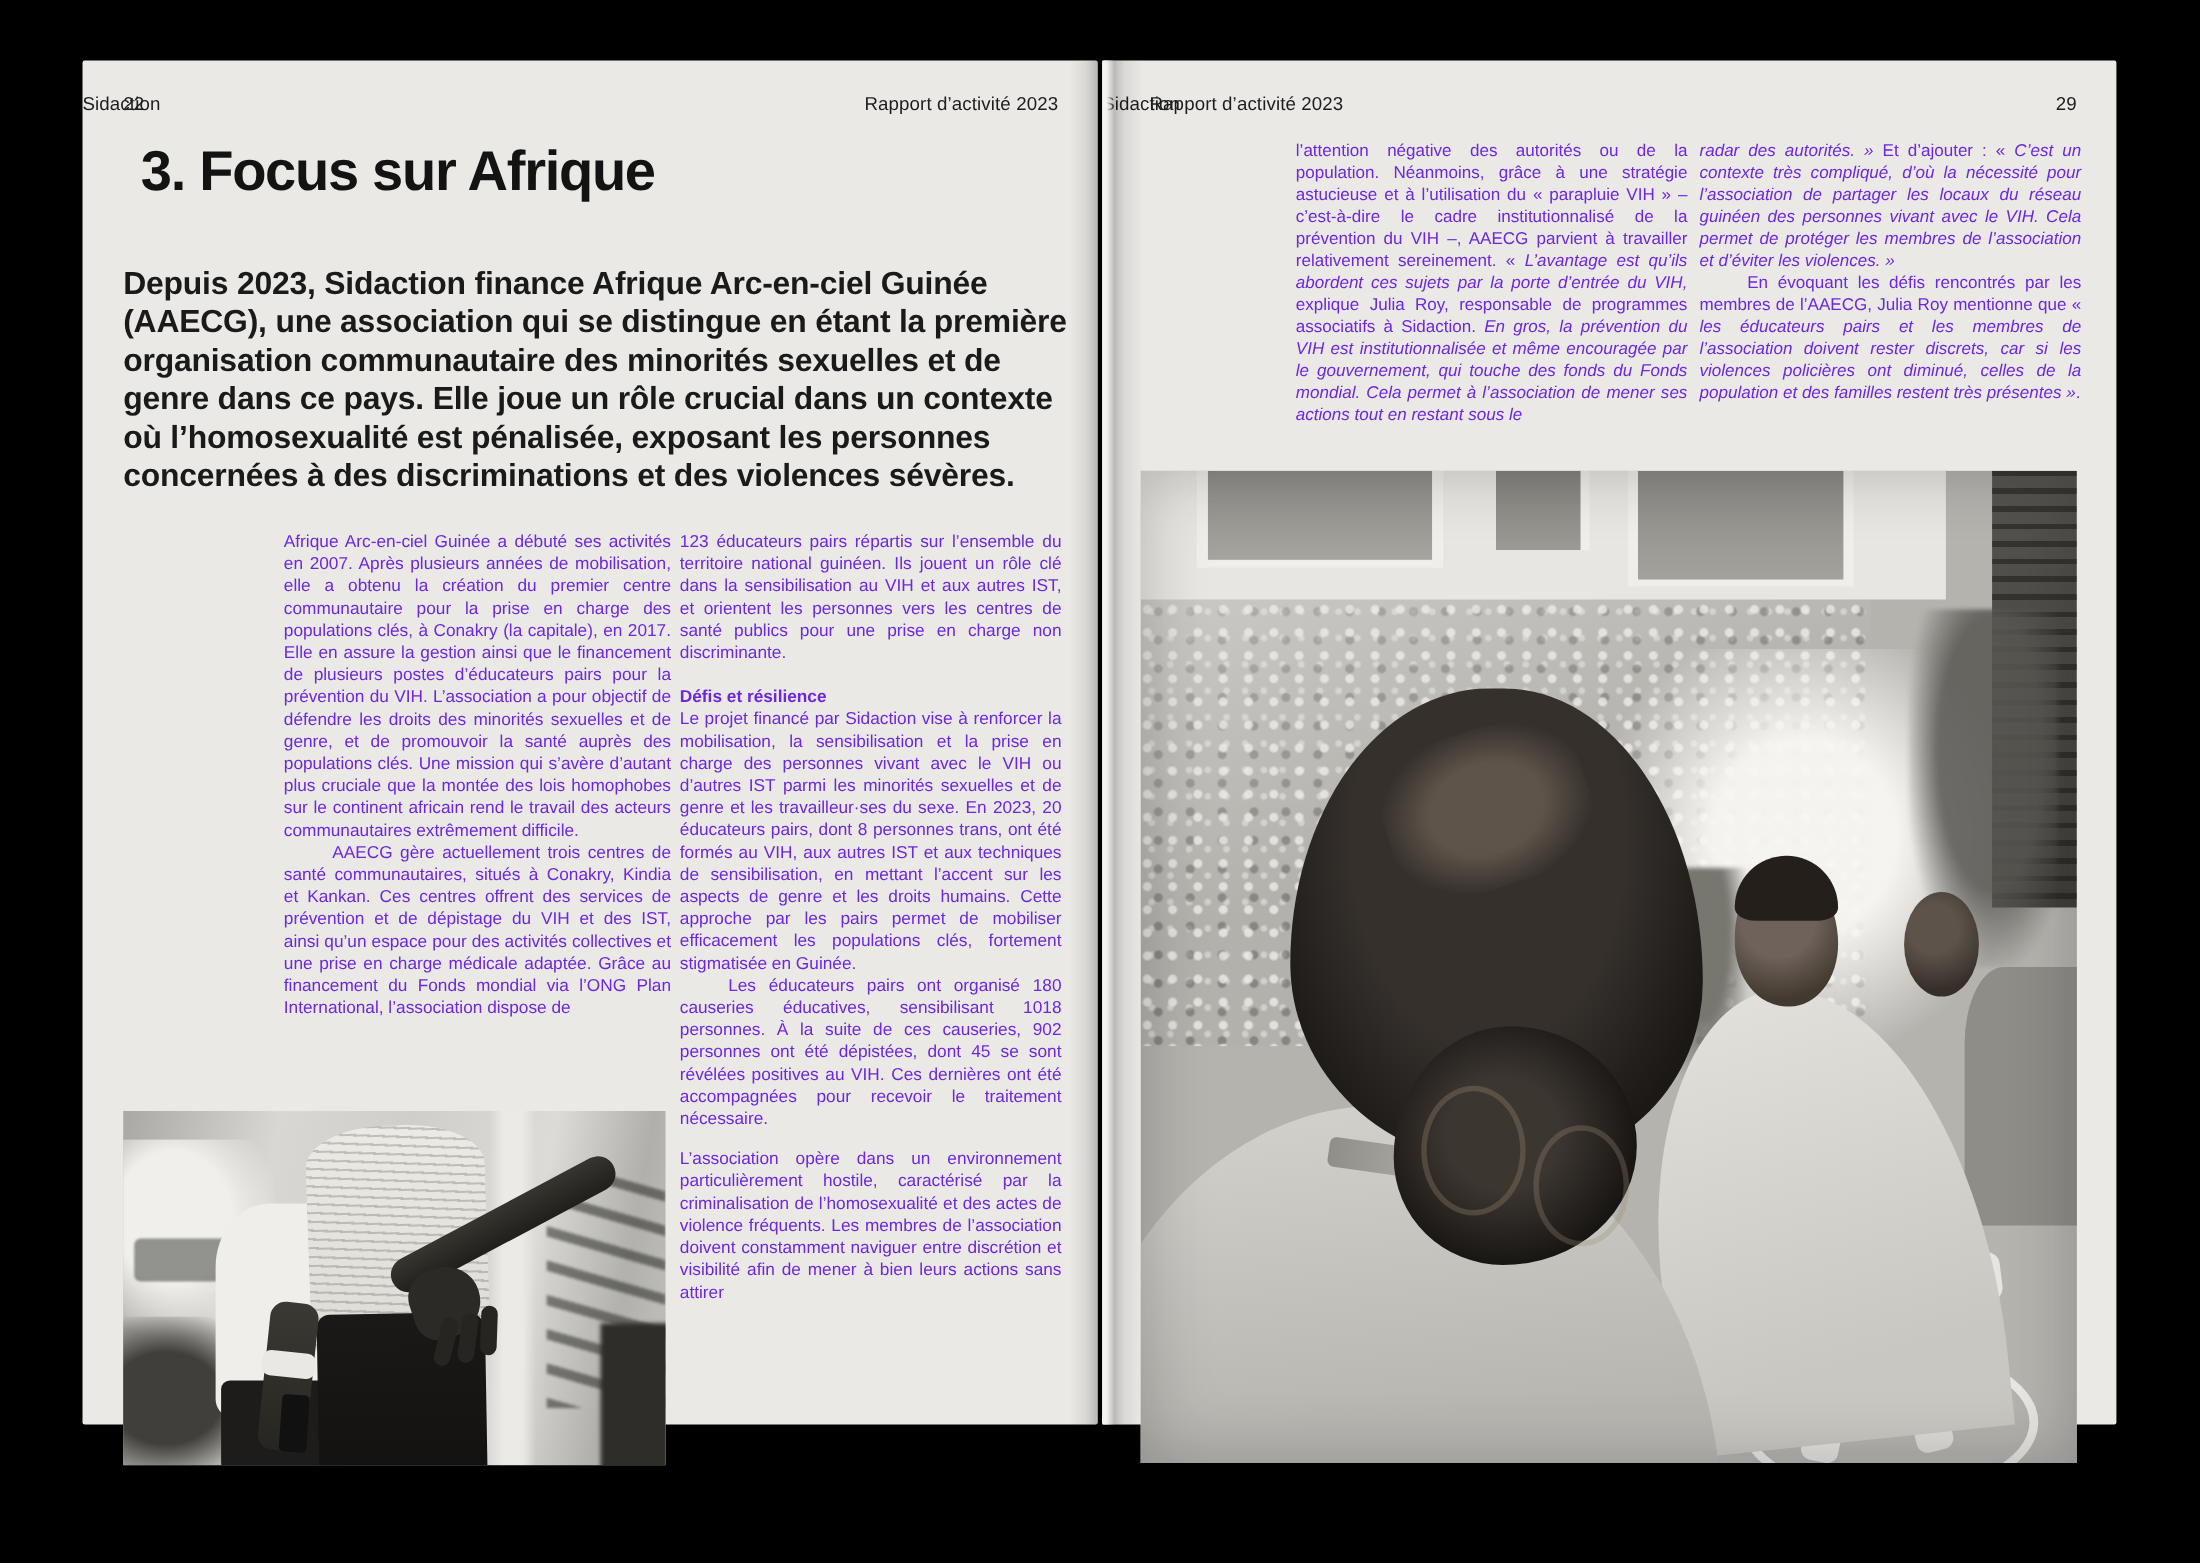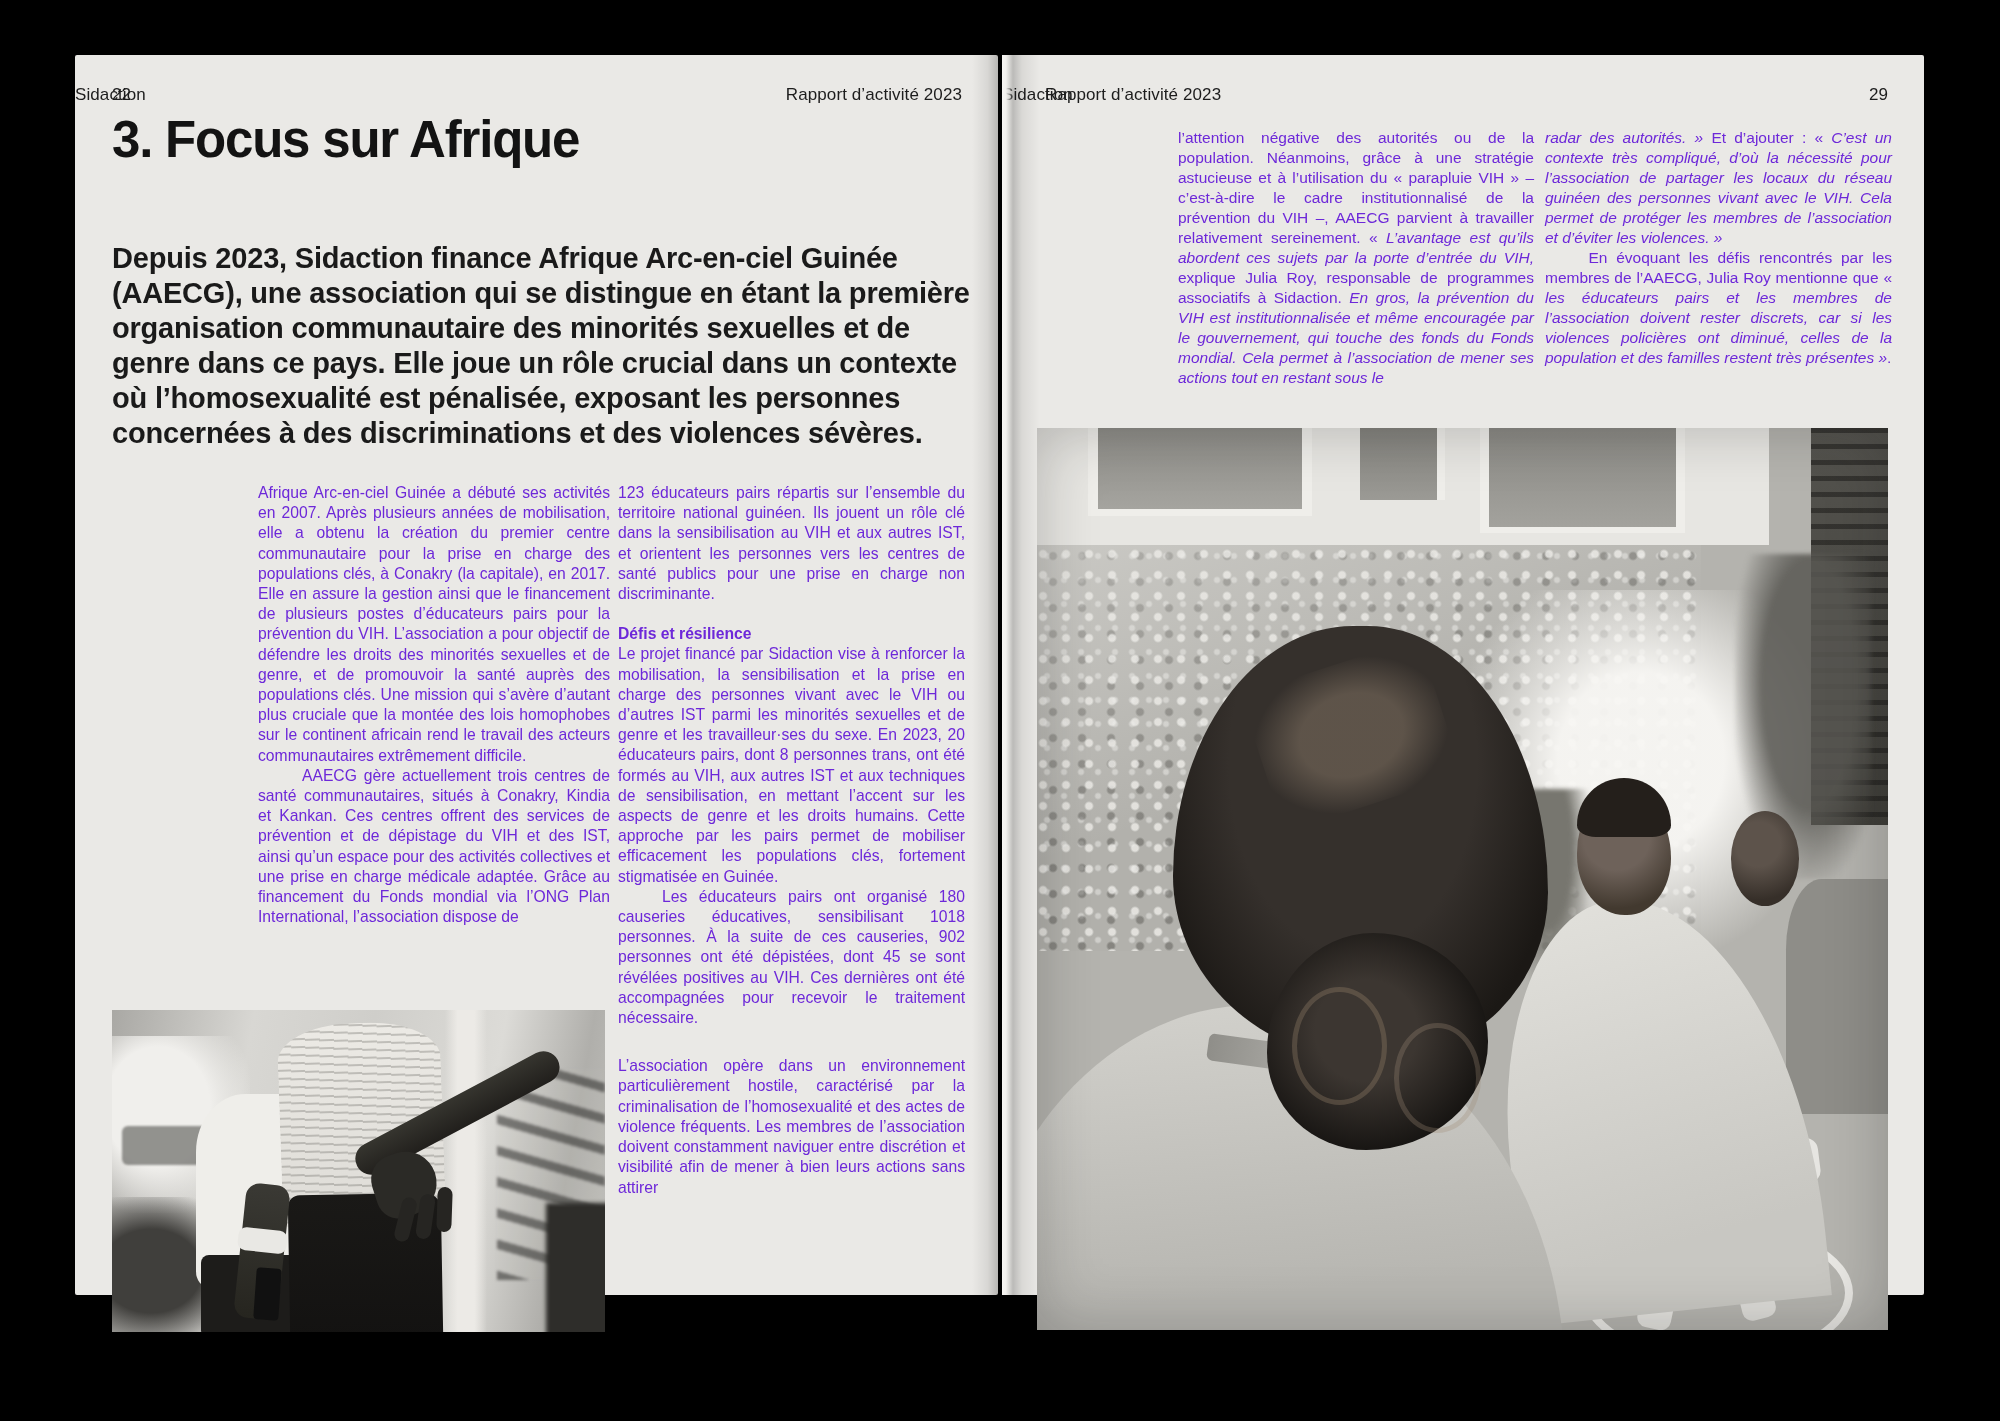--- a/index.html
+++ b/index.html
@@ -11,29 +11,29 @@
   .spine-shadow-l{position:absolute;right:0;top:0;bottom:0;width:26px;
       background:linear-gradient(to right,rgba(0,0,0,0) 0%,rgba(0,0,0,0.08) 60%,rgba(0,0,0,0.22) 100%);}
   .spine-shadow-r{position:absolute;left:0;top:0;bottom:0;width:38px;
       background:linear-gradient(to right,#f7f6f3 0px,#f2f1ee 4px,rgba(0,0,0,0.20) 11px,rgba(0,0,0,0.07) 20px,rgba(0,0,0,0) 38px);}
   .runninghead{position:absolute;top:30px;left:0;right:0;height:22px;font-size:17px;letter-spacing:0.1px;color:#1d1d1d;}
   .rh-left{position:absolute;top:0;}
   .rh-center{position:absolute;left:0;right:0;text-align:left;top:0;}
   .rh-right{position:absolute;top:0;}
   .pl .rh-left{left:37px;} .pl .rh-right{right:36px;}
   .pr .rh-left{left:43px;} .pr .rh-right{right:36px;}
-  h1.title{position:absolute;left:37px;top:52px;margin:0;font-size:51px;line-height:65px;
+  h1.title{position:absolute;left:37px;top:52px;margin:16px;font-size:51px;line-height:65px;
       font-weight:700;letter-spacing:-1.2px;color:#131313;}
   h1.title span{display:block;}
   .intro{position:absolute;left:37px;top:186px;width:862px;font-size:29px;line-height:35px;
       letter-spacing:-0.2px;color:#1a1a1a;font-weight:bold;}
   .bodycol{position:absolute;font-size:15.7px;line-height:20.2px;text-align:justify;color:#6d28d9;z-index:3;}
   .bodycol p{margin:0;}
   .bodycol p.indent{text-indent:2.8em;}
-  .bodycol p.gap{margin-top:28px;}
+  .bodycol p.gap{margin-top:16px;}
   .bodycol h3{margin:20px 0 0 0;font-size:15.7px;line-height:20.2px;font-weight:700;text-align:left;}
   .i{font-style:italic;}
   .pl-col1{left:183px;top:428px;width:352px;}
   .pl-col2{left:543px;top:428px;width:347px;}
   .pr-col1{left:176px;top:73px;width:356px;}
   .pr-col2{left:543px;top:73px;width:347px;}
   .pr-col1,.pr-col2{font-size:15.5px;line-height:20px;}
 
   
   .photo{position:absolute;overflow:hidden;background:#c6c5c1;}

